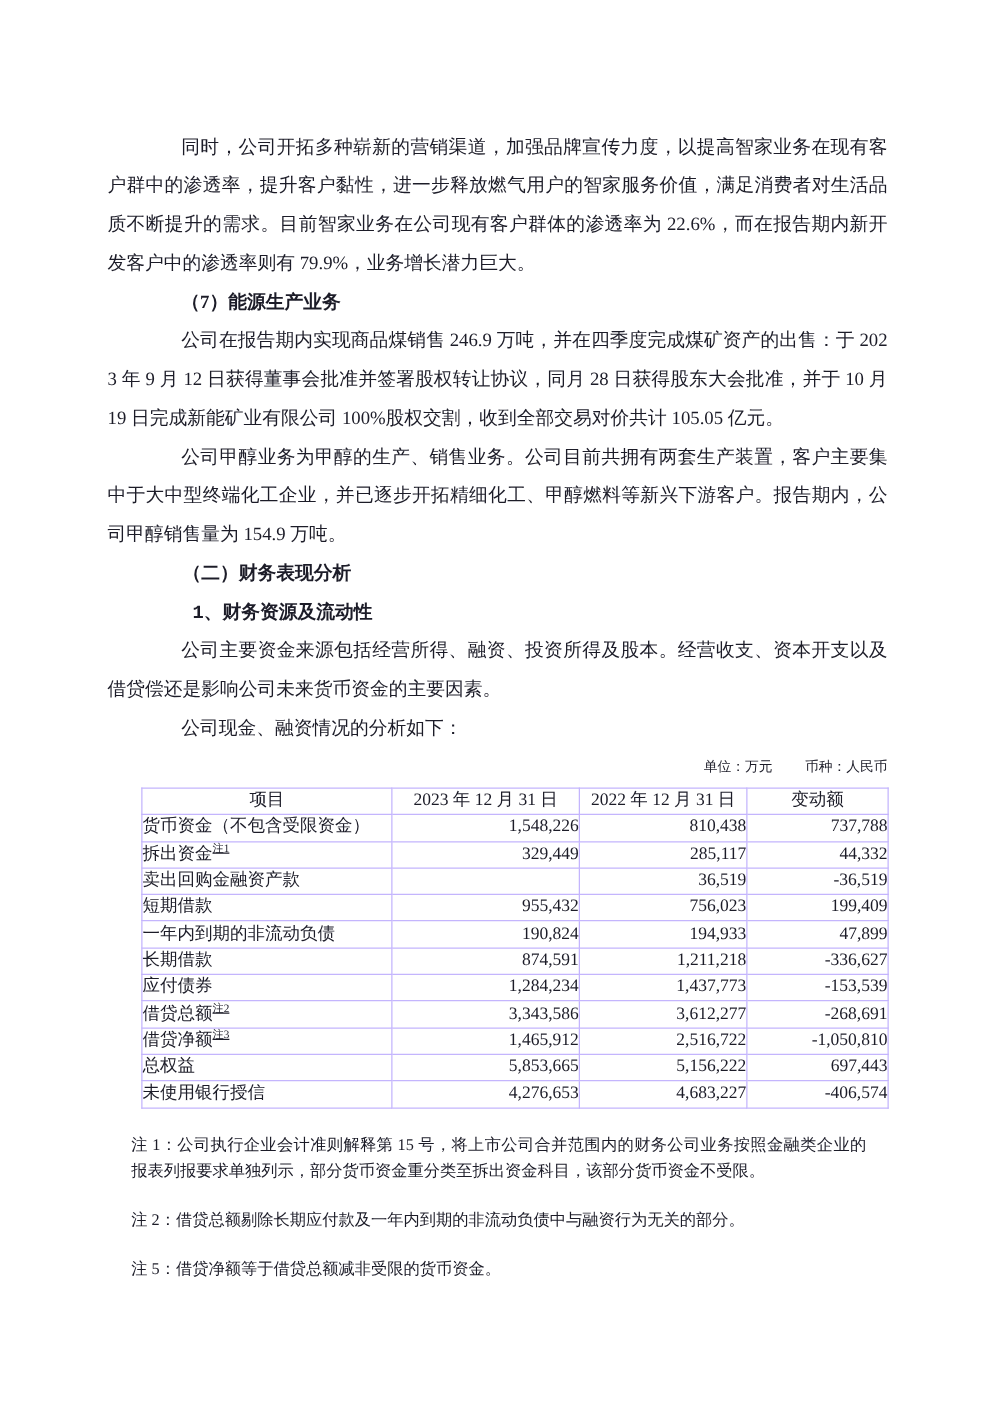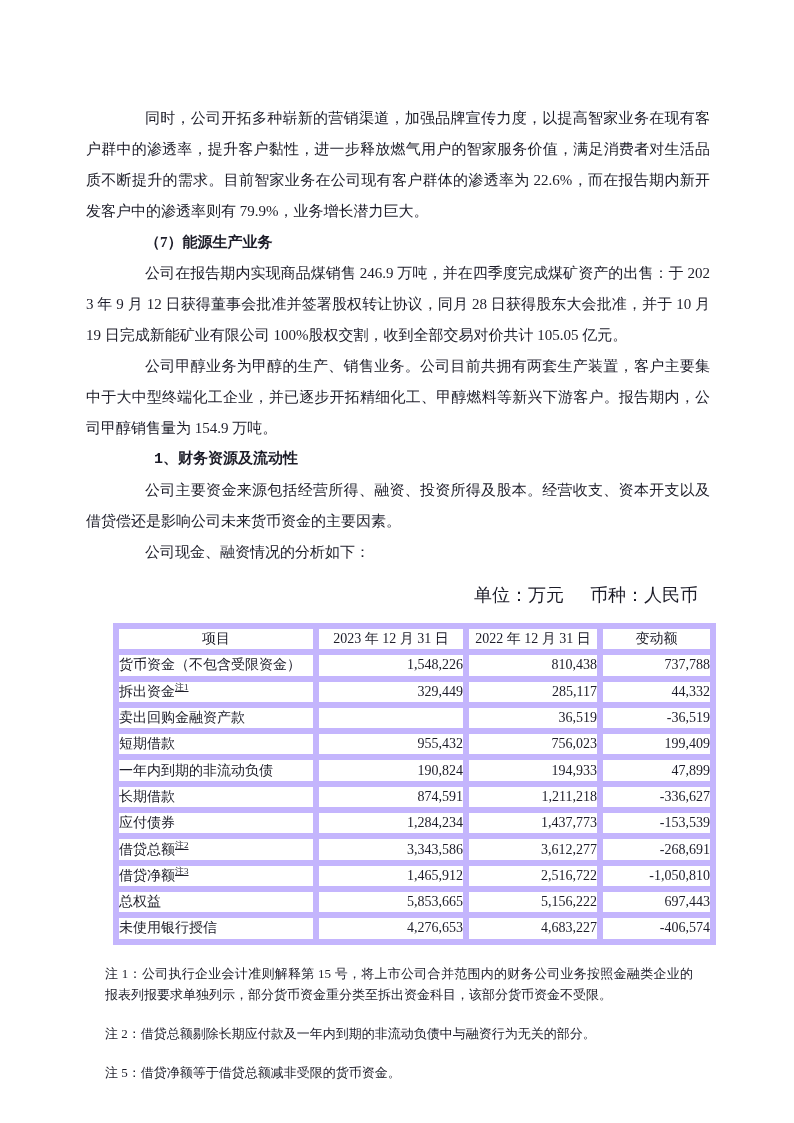--- a/index.html
+++ b/index.html
@@ -16,32 +16,32 @@
     text-indent:59px;word-break:break-all;
   }
   .para.first{margin-top:103px;}
   .heading{
     margin:0;font-size:15px;line-height:31px;font-weight:bold;
   }
   .heading.h-num{padding-left:59px;}
   .heading.h-sec{padding-left:60px;}
   .heading.h-sub{padding-left:68px;font-family:Liberation Mono, monospace;}
   .unit-line{
-    margin:12px;font-size:18px;line-height:31px;text-align:right;
+    margin:0;font-size:11px;line-height:31px;text-align:right;
   }
   .unit-line .gap{display:inline-block;width:26px;}
   table.fin{
     margin-left:27px;border-collapse:collapse;table-layout:fixed;width:597px;
   }
   table.fin col.c1{width:200px;}
   table.fin col.c2{width:150px;}
   table.fin col.c3{width:134px;}
   table.fin col.c4{width:113px;}
   table.fin th, table.fin td{
-    border:6px solid #c4b5fd;font-size:14px;line-height:20px;height:20.3px;
+    border:1px solid #c4b5fd;font-size:14px;line-height:20px;height:20.3px;
     padding:0;font-weight:normal;overflow:hidden;white-space:nowrap;
   }
   table.fin th{text-align:center;}
   td.cell-item{text-align:left;padding-left:7px;}
   td.cell-num{text-align:right;padding-right:9px;}
   td .sup{font-size:9px;vertical-align:super;line-height:0;text-decoration:underline;}
   .notes{margin-top:18px;}
   .note-line{
     margin:17px;font-size:13px;line-height:21.8px;text-align:justify;
     padding-left:2px;word-break:break-all;
@@ -53,20 +53,21 @@
 <div class="content">
 
   <p class="para first">同时，公司开拓多种崭新的营销渠道，加强品牌宣传力度，以提高智家业务在现有客户群中的渗透率，提升客户黏性，进一步释放燃气用户的智家服务价值，满足消费者对生活品质不断提升的需求。目前智家业务在公司现有客户群体的渗透率为 22.6%，而在报告期内新开发客户中的渗透率则有 79.9%，业务增长潜力巨大。</p>
 
   <p class="heading h-num">（7）能源生产业务</p>
 
   <p class="para">公司在报告期内实现商品煤销售 246.9 万吨，并在四季度完成煤矿资产的出售：于 2023 年 9 月 12 日获得董事会批准并签署股权转让协议，同月 28 日获得股东大会批准，并于 10 月 19 日完成新能矿业有限公司 100%股权交割，收到全部交易对价共计 105.05 亿元。</p>
 
   <p class="para">公司甲醇业务为甲醇的生产、销售业务。公司目前共拥有两套生产装置，客户主要集中于大中型终端化工企业，并已逐步开拓精细化工、甲醇燃料等新兴下游客户。报告期内，公司甲醇销售量为 154.9 万吨。</p>
 
+  <p class="heading h-sec">（二）财务表现分析</p>
 
   <p class="heading h-sub">1、财务资源及流动性</p>
 
   <p class="para">公司主要资金来源包括经营所得、融资、投资所得及股本。经营收支、资本开支以及借贷偿还是影响公司未来货币资金的主要因素。</p>
 
   <p class="para">公司现金、融资情况的分析如下：</p>
 
   <p class="unit-line"><span>单位：万元</span><span class="gap"></span><span>币种：人民币</span></p>
 
   <table class="fin">

